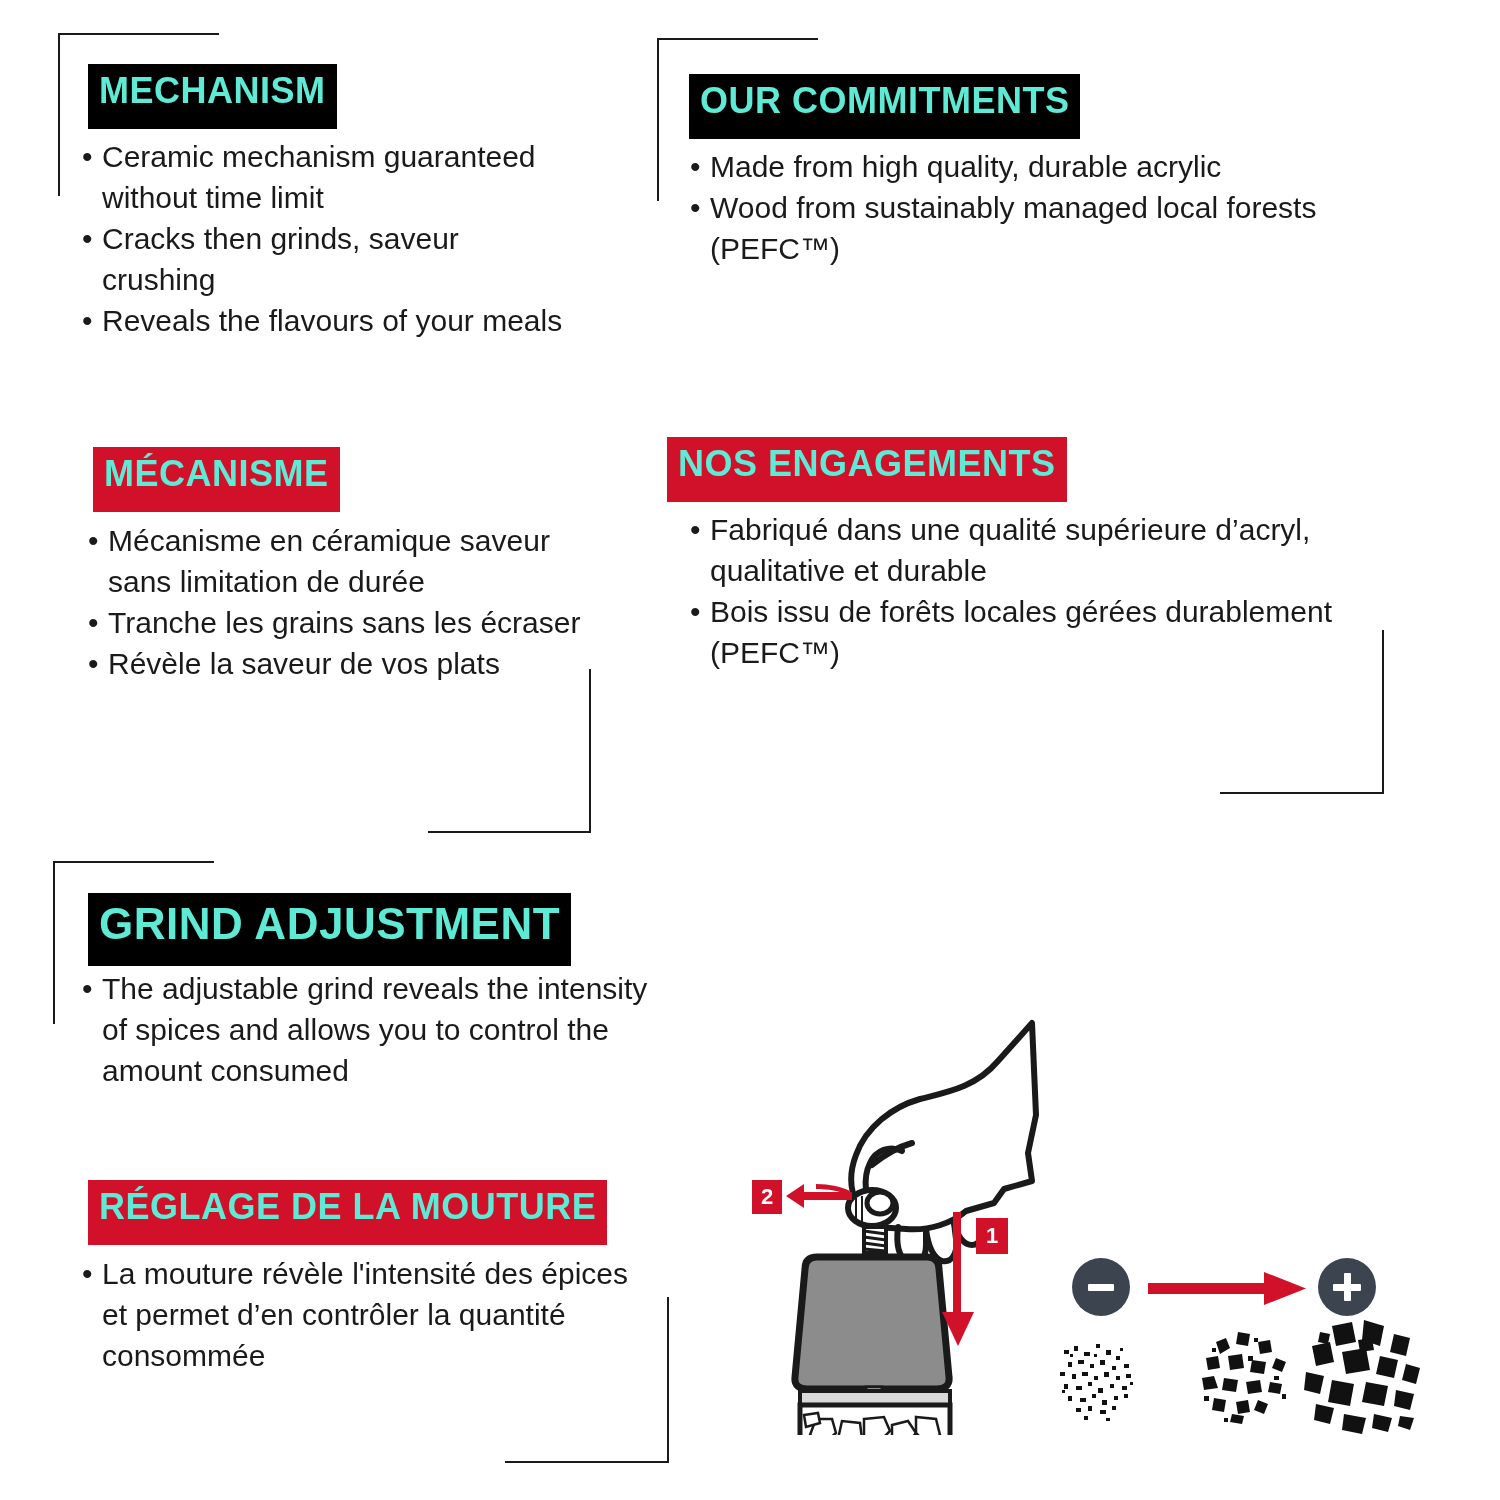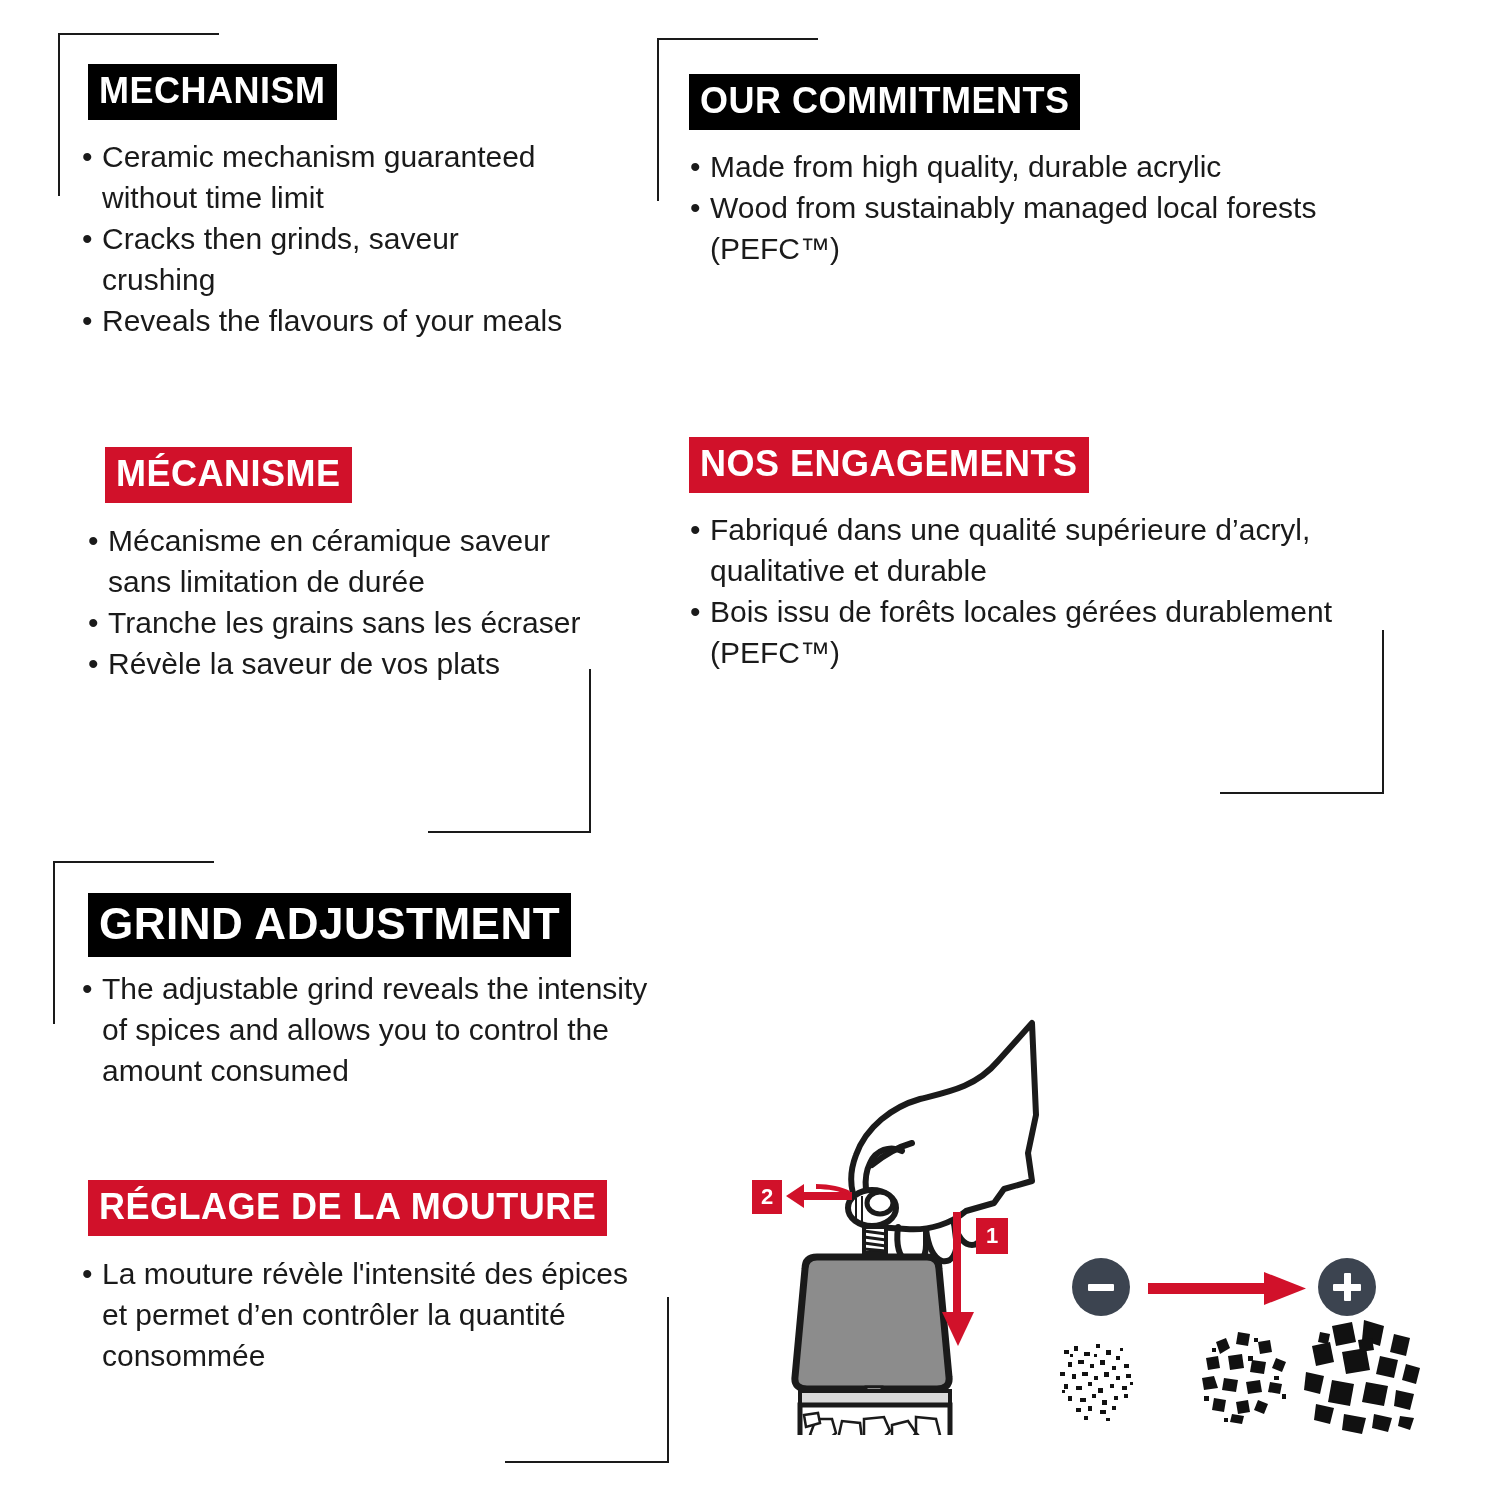--- a/index.html
+++ b/index.html
@@ -23,26 +23,26 @@
     position: absolute;
     background: #1a1a1a;
   }
   .bracket-v { width: 2px; }
   .bracket-h { height: 2px; }
 
   
   .chip {
     position: absolute;
     display: inline-block;
-    color: #ffffff;
+    color: #5eead4;
     font-weight: bold;
     letter-spacing: 0.5px;
     white-space: nowrap;
     line-height: 1;
-    padding: 9px 11px 11px 11px;
+    padding: 9px 11px 20px 11px;
   }
   .chip.black { background: #000000; }
   .chip.red   { background: #D1112A; }
 
   
   .bullets {
     position: absolute;
     color: #1a1a1a;
     font-weight: 300;
   }
@@ -120,21 +120,21 @@
     <span class="row">
       <span class="dot">•</span>
       <span class="txt">Cracks then grinds, saveur crushing</span>
     </span>
     <span class="row">
       <span class="dot">•</span>
       <span class="txt">Reveals the flavours of your meals</span>
     </span>
   </div>
 
-  <div class="chip red" style="left:105px; top:447px; font-size:36px;">MÉCANISME</div>
+  <div class="chip red" style="left:93px; top:447px; font-size:36px;">MÉCANISME</div>
 
   <div class="bullets" style="left:82px; top:520px; width:500px; font-size:30px; line-height:41px;">
     <span class="row">
       <span class="dot">•</span>
       <span class="txt">Mécanisme en céramique saveur sans limitation de durée</span>
     </span>
     <span class="row">
       <span class="dot">•</span>
       <span class="txt">Tranche les grains sans les écraser</span>
     </span>
@@ -150,21 +150,21 @@
     <span class="row">
       <span class="dot">•</span>
       <span class="txt">Made from high quality, durable acrylic</span>
     </span>
     <span class="row">
       <span class="dot">•</span>
       <span class="txt">Wood from sustainably managed local forests (PEFC™)</span>
     </span>
   </div>
 
-  <div class="chip red" style="left:689px; top:437px; font-size:36px;">NOS ENGAGEMENTS</div>
+  <div class="chip red" style="left:667px; top:437px; font-size:36px;">NOS ENGAGEMENTS</div>
 
   <div class="bullets" style="left:684px; top:509px; width:670px; font-size:30px; line-height:41px;">
     <span class="row">
       <span class="dot">•</span>
       <span class="txt">Fabriqué dans une qualité supérieure d’acryl, qualitative et durable</span>
     </span>
     <span class="row">
       <span class="dot">•</span>
       <span class="txt">Bois issu de forêts locales gérées durablement (PEFC™)</span>
     </span>

